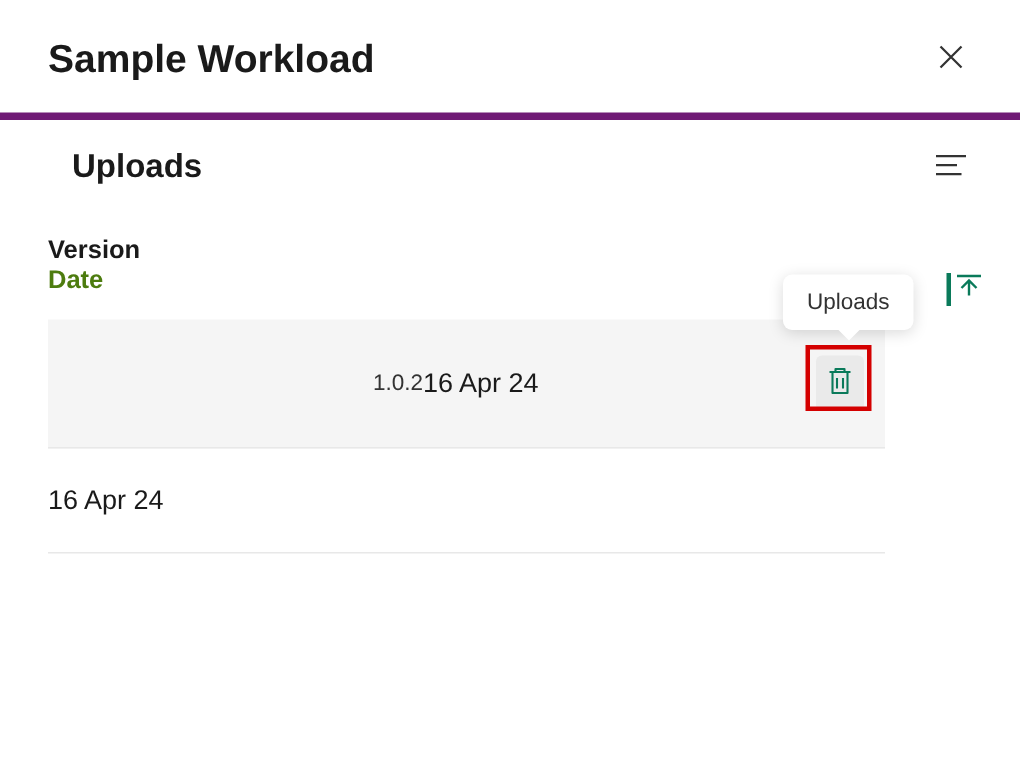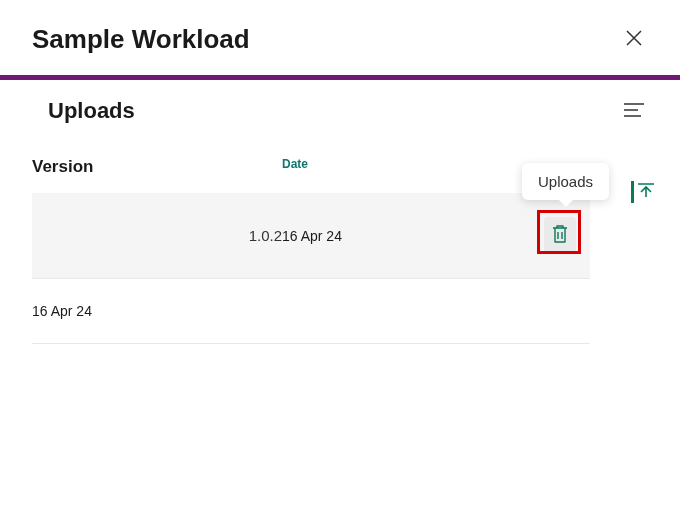--- a/index.html
+++ b/index.html
@@ -57,32 +57,33 @@
       width: 3px;
       height: 22px;
       background: #0a7a5a;
     }
     .table-container {
       padding: 0 90px 0 32px;
     }
     .table-header {
       display: flex;
       padding: 22px 0 16px 0;
+      flex-direction: column;
     }
     .col-version {
       width: 250px;
       font-size: 17px;
       font-weight: 700;
       color: #1a1a1a;
     }
     .col-date {
       flex: 1;
-      font-size: 12px;
-      font-weight: 700;
-      color: #0f766e;
+      font-size: 17px;
+      font-weight: 700;
+      color: #4d7c0f;
     }
     .col-action {
       width: 60px;
     }
     .table-row {
       display: flex;
       align-items: center;
       padding: 24px 0;
       border-bottom: 1px solid #e8e8e8;
     }
@@ -91,21 +92,21 @@
     }
     .cell-version {
       width: 250px;
       font-size: 15px;
       color: #333;
       padding-left: 4px;
       text-align: right;
     }
     .cell-date {
       flex: 1;
-      font-size: 14px;
+      font-size: 18px;
       color: #1a1a1a;
     }
     .cell-action {
       width: 60px;
       display: flex;
       justify-content: center;
       position: relative;
     }
     .delete-btn {
       background: #eaeaea;

